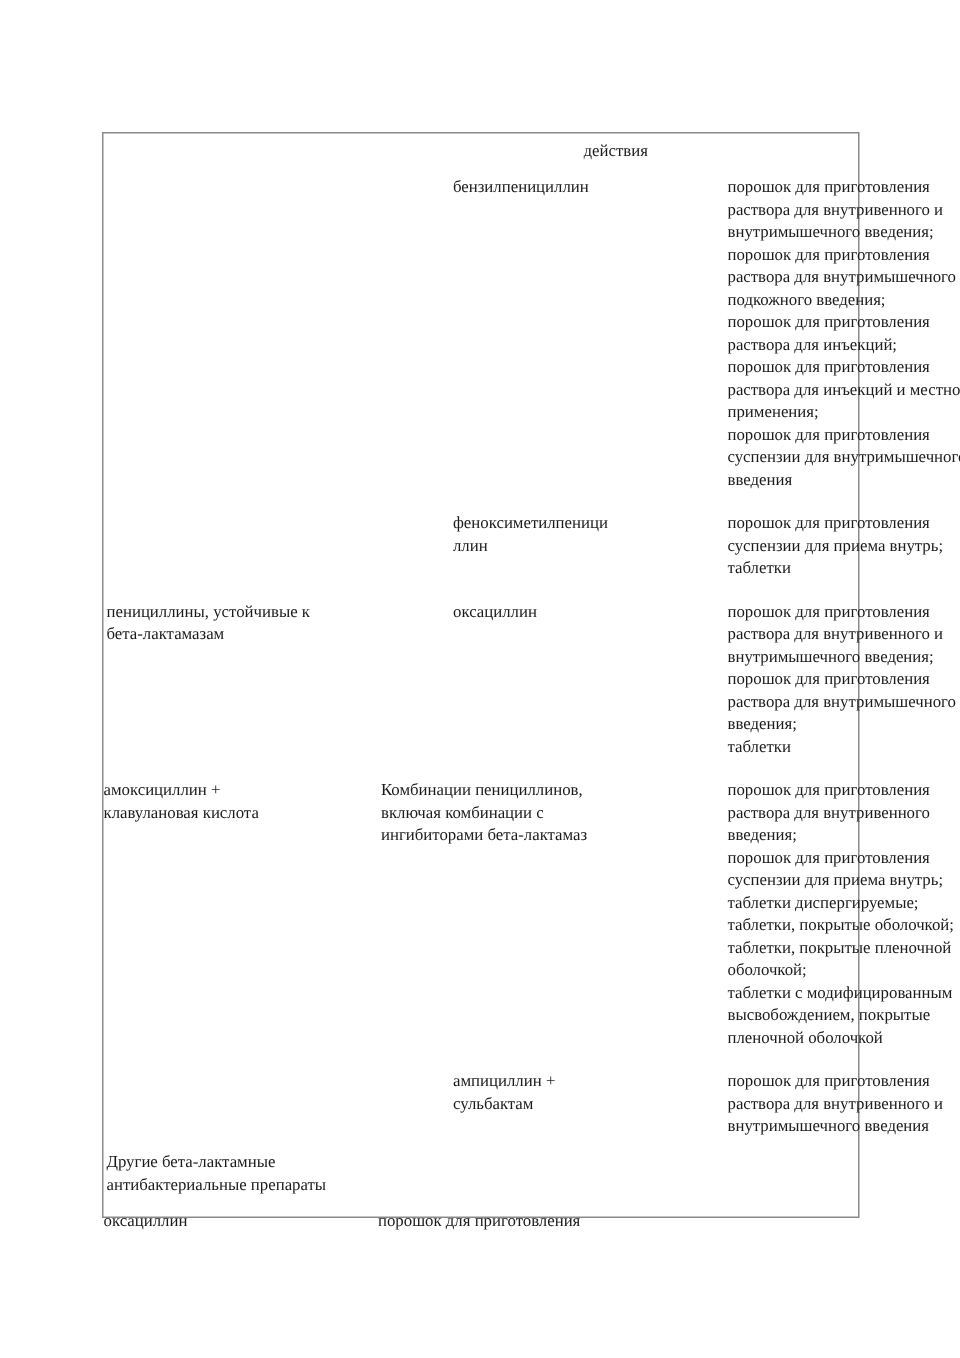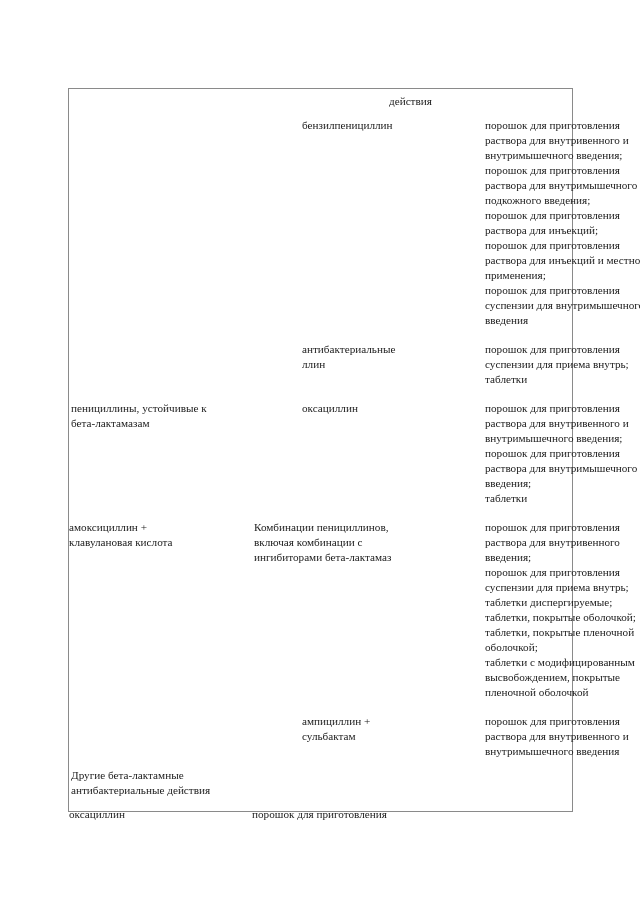--- a/index.html
+++ b/index.html
@@ -127,21 +127,21 @@
 порошок для приготовления
 раствора для инъекций и местного
 применения;
 порошок для приготовления
 суспензии для внутримышечного
 введения</div>
       </div>
 
       <div class="row pad-top-3">
         <div class="cell col-group"></div>
-        <div class="cell col-drug">антибактериальные
+        <div class="cell col-drug">феноксиметилпеници
 ллин</div>
         <div class="cell col-form">порошок для приготовления
 суспензии для приема внутрь;
 таблетки</div>
       </div>
 
       <div class="row pad-top-3">
         <div class="cell col-group">пенициллины, устойчивые к
 бета-лактамазам</div>
         <div class="cell col-drug">оксациллин</div>
@@ -178,21 +178,21 @@
         <div class="cell col-group"></div>
         <div class="cell col-drug">ампициллин +
 сульбактам</div>
         <div class="cell col-form">порошок для приготовления
 раствора для внутривенного и
 внутримышечного введения</div>
       </div>
 
       <div class="row pad-top-2">
         <div class="cell col-group">Другие бета-лактамные
-антибактериальные действия</div>
+антибактериальные препараты</div>
         <div class="cell col-drug"></div>
         <div class="cell col-form"></div>
       </div>
 
       <div class="row pad-top-2">
         <div class="cell col-drug">оксациллин</div>
         <div class="cell col-form">порошок для приготовления</div>
       </div>
 
     </div>

